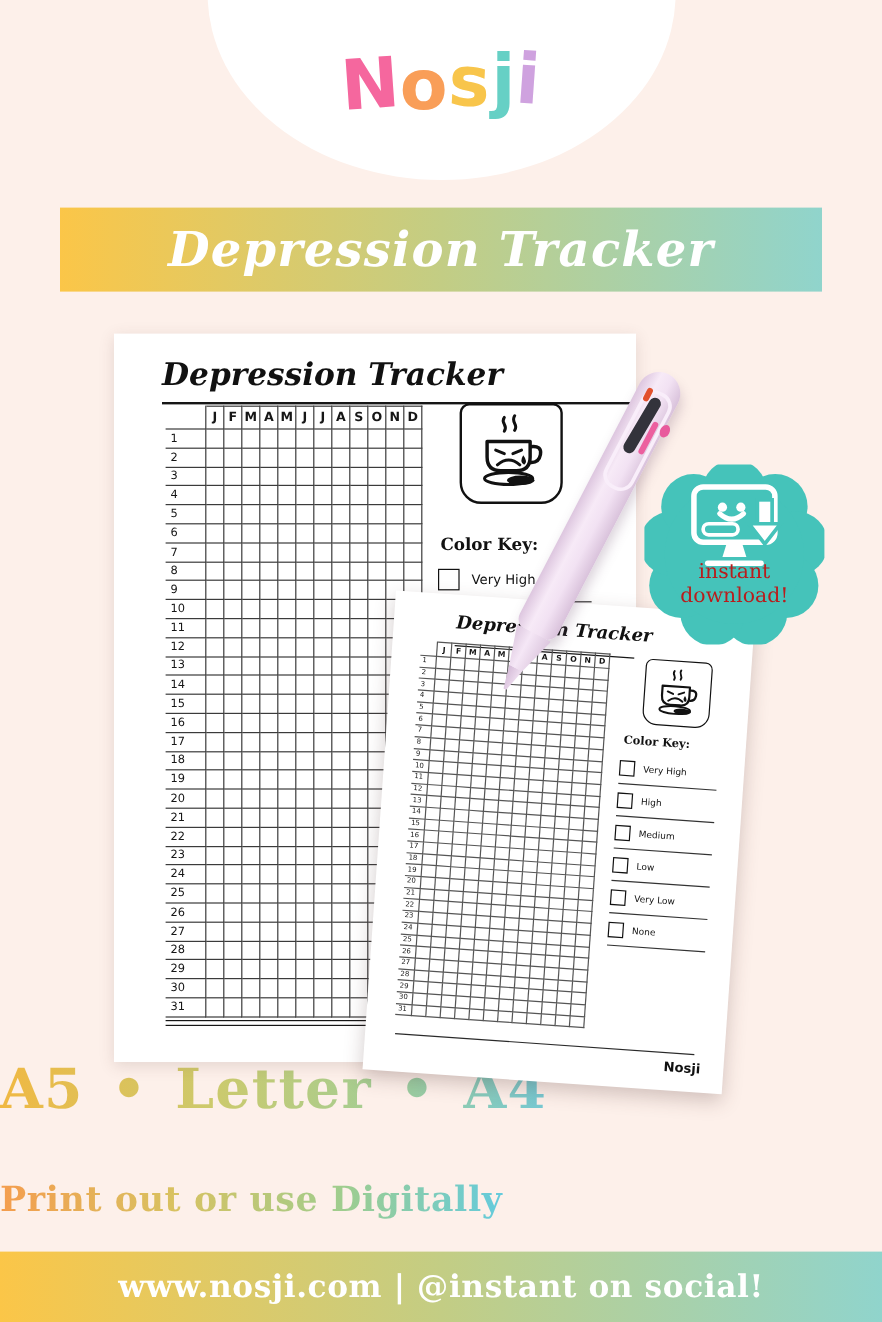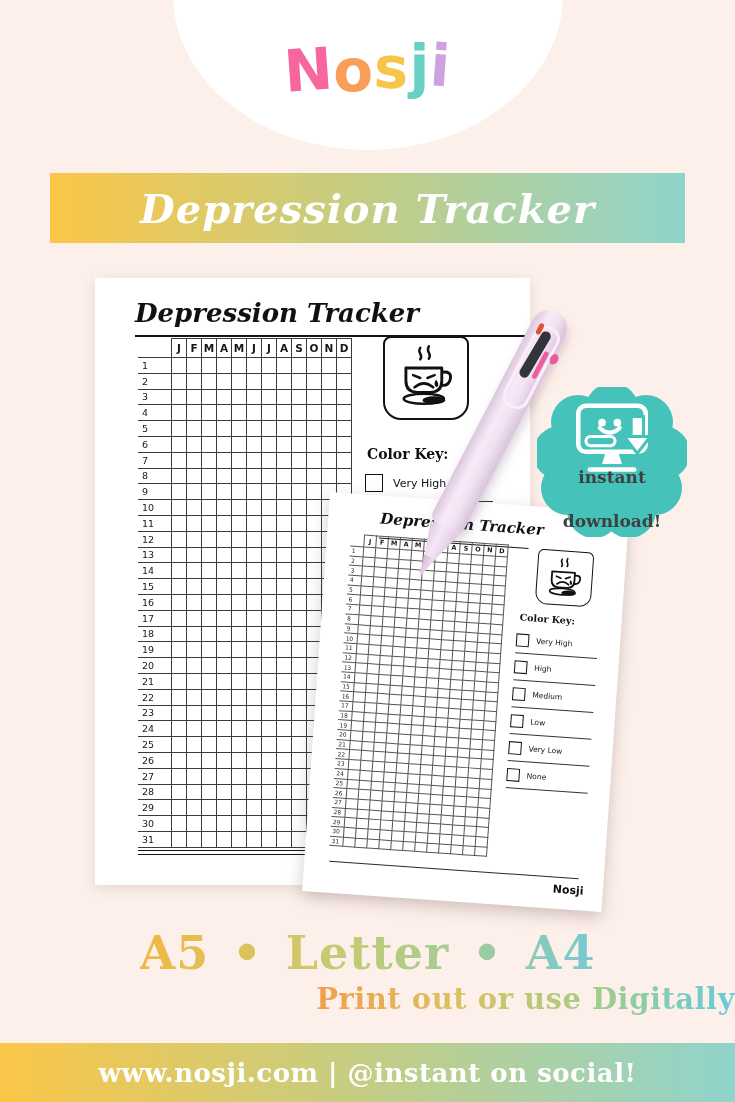--- a/index.html
+++ b/index.html
@@ -86,24 +86,24 @@
   .p1-ck .ck-item{margin-bottom:7px;}
   .p2-ck .ck-box{width:11px;height:11px;border-width:1.1px;}
   .p2-ck .ck-item-label{font-size:7.5px;margin-left:7px;}
   .p2-ck .ck-line{width:82px;height:1px;margin-top:6px;}
   .p2-ck .ck-item{margin-bottom:7px;}
 
   
   .badge{position:absolute;left:537px;top:387px;width:150px;height:150px;z-index:4;}
   .badge-flower{position:absolute;left:0;top:0;}
   .badge-icon{position:absolute;left:29px;top:12px;}
-  .badge-line{position:absolute;left:0;right:0;text-align:center;color:#404040;
-    font-family:"DejaVu Serif",serif;font-weight:bold;}
+  .badge-line{position:absolute;left:0;right:0;text-align:center;color:#b91c1c;
+    font-family:"DejaVu Serif",serif;font-weight:normal;}
   .badge-line1{top:80px;font-size:17px;}
-  .badge-line2{top:100px;font-size:17px;margin-top:24px;}
+  .badge-line2{top:100px;font-size:17px;}
 
   
   .pen{position:absolute;left:470px;top:295px;width:36px;height:300px;
     transform:rotate(27.5deg);z-index:5;}
   .pen-body{position:absolute;left:0;top:0;width:36px;height:244px;
     border-radius:18px 18px 10px 10px;
     background:linear-gradient(90deg,#ddc6df,#f7eaf7 35%,#f2e2f3 62%,#d9c2db);
     box-shadow:4px 6px 10px rgba(110,80,110,0.25);}
   .pen-window{position:absolute;left:7px;top:16px;width:21px;height:84px;
     border:3px solid #f9eefa;border-radius:12px;}
@@ -116,26 +116,26 @@
   .pen-nub{position:absolute;right:-5px;top:38px;width:8px;height:11px;
     background:#e85a9c;border-radius:50%;}
   .pen-grip{position:absolute;left:0;top:243px;width:36px;height:34px;
     background:linear-gradient(90deg,#d9c2db,#f5e7f6 45%,#d9c2db);
     clip-path:polygon(6% 0,94% 0,66% 100%,34% 100%);}
   .pen-tip{position:absolute;left:12px;top:276px;width:12px;height:20px;
     background:linear-gradient(90deg,#d4bad7,#f0e0f1);
     clip-path:polygon(0 0,100% 0,60% 100%,40% 100%);}
 
   
-  .sizes-wrap{position:absolute;left:0;right:0;top:926px;text-align:center;z-index:1;}
+  .sizes-wrap{position:absolute;left:0;right:0;top:880px;text-align:left;z-index:1;}
   .sizes-line{display:inline-block;font-family:"DejaVu Serif",serif;font-weight:bold;
     font-size:46px;letter-spacing:1px;word-spacing:6px;
     background:linear-gradient(90deg,#f0b843 0%,#cbca6e 40%,#a5cd92 68%,#76c9d4 100%);
     -webkit-background-clip:text;background-clip:text;color:transparent;}
-  .subtitle-wrap{position:absolute;left:0;right:0;top:982px;text-align:right;z-index:1;}
+  .subtitle-wrap{position:absolute;left:0;right:0;top:982px;text-align:left;z-index:1;}
   .subtitle-line{display:inline-block;font-family:"DejaVu Serif",serif;font-weight:bold;
     font-size:29px;letter-spacing:0.5px;
     background:linear-gradient(90deg,#f49d4e 0%,#d8c261 35%,#9fcd8e 68%,#64cbdd 100%);
     -webkit-background-clip:text;background-clip:text;color:transparent;}
 
   
   .footer-bar{position:absolute;left:0;top:1043px;width:735px;height:59px;
     background:linear-gradient(90deg,#fbc648 0%,#c3cd84 50%,#90d4cc 100%);
     display:flex;align-items:center;justify-content:center;z-index:1;}
   .footer-text{color:#fff;font-family:"DejaVu Serif",serif;font-weight:bold;

